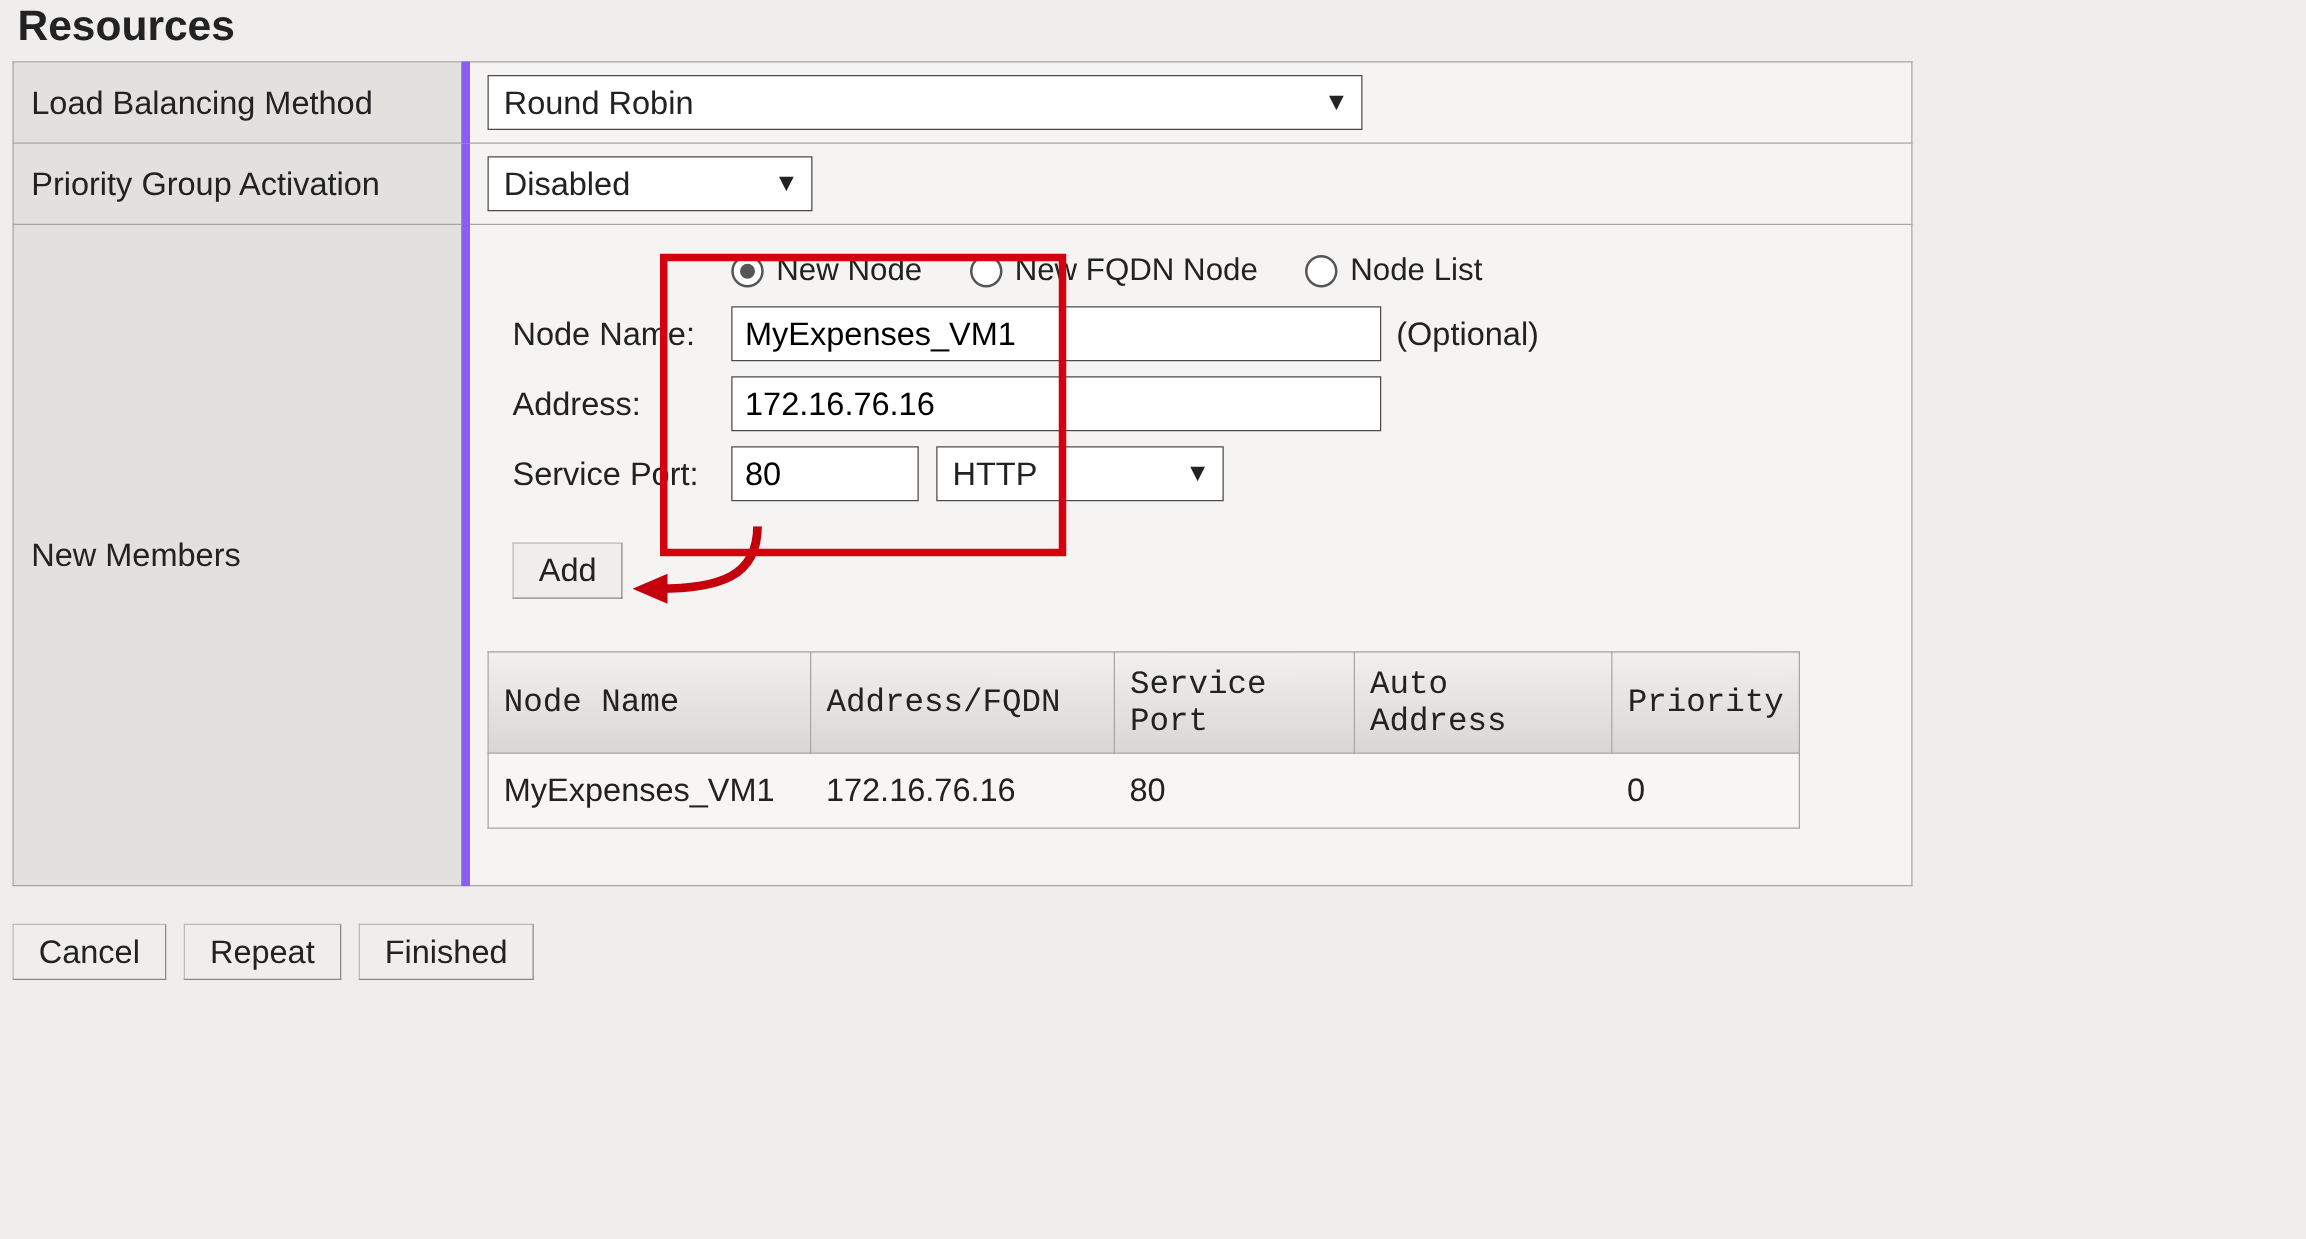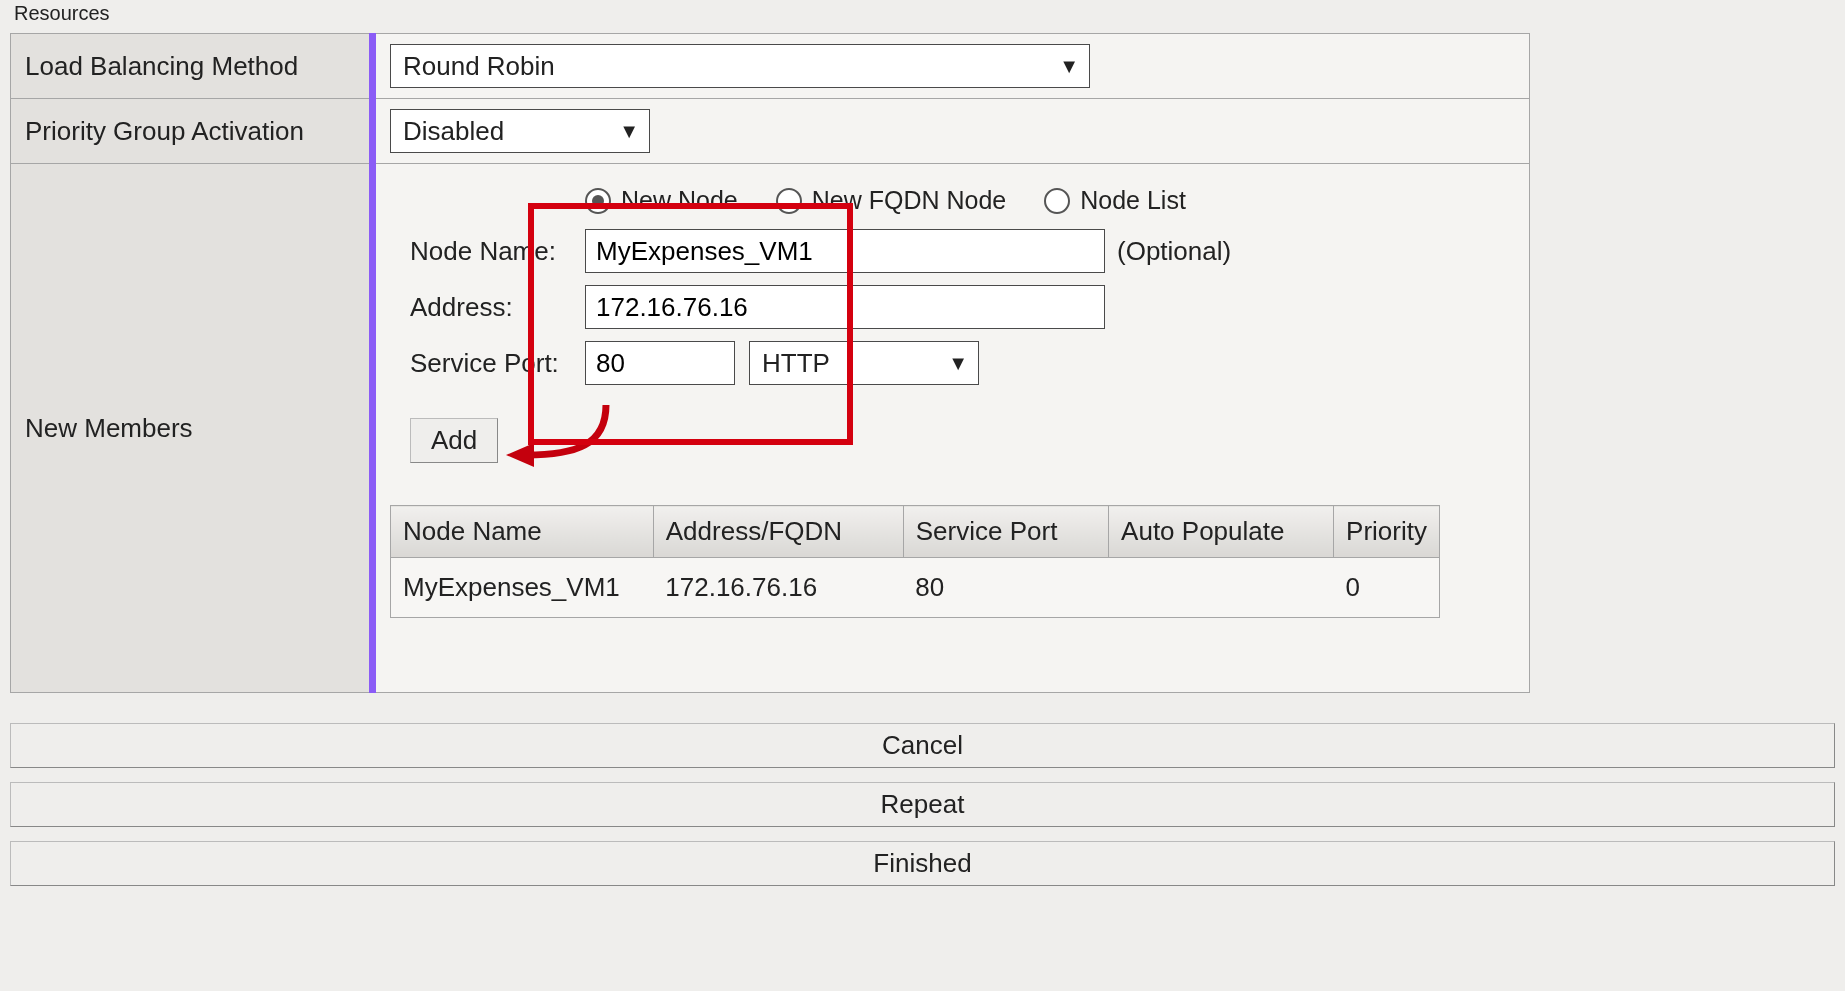--- a/index.html
+++ b/index.html
@@ -9,22 +9,22 @@
     height: 991px;
     background: #efeeec;
     font-family: Arial, Helvetica, sans-serif;
     font-size: 25px;
     color: #222;
   }
   .page {
     padding: 2px 10px 20px 10px;
   }
   .section-title {
-    font-weight: normal;
-    font-size: 20px;
+    font-weight: bold;
+    font-size: 34px;
     margin: 0 0 8px 4px;
   }
   .outer-table {
     width: 1520px;
     border-collapse: collapse;
     background: #efeeec;
     border: 1px solid #a6a6a6;
   }
   .outer-table > tbody > tr {
     border: 1px solid #a6a6a6;
@@ -159,35 +159,35 @@
     border-collapse: collapse;
     background: #f7f6f4;
   }
   .members-table th {
     background: linear-gradient(#f1f0ee, #d9d7d4);
     border: 1px solid #a6a6a6;
     padding: 10px 12px;
     text-align: left;
     font-weight: normal;
     font-size: 26px;
+    font-family: Liberation Mono, monospace;
   }
   .members-table td {
     padding: 14px 12px;
     font-size: 26px;
   }
 
   .table-actions {
     margin-top: 10px;
   }
 
   .footer-buttons {
     margin-top: 30px;
     display: flex;
     gap: 14px;
-    flex-direction: column;
   }
 
   
   .red-box {
     position: absolute;
     border: 6px solid #d4000f;
     pointer-events: none;
     box-sizing: border-box;
   }
 
@@ -271,21 +271,21 @@
               <polygon points="0,50 28,38 28,62" fill="#c4000d"></polygon>
             </svg>
           </div>
 
           <table class="members-table">
             <thead>
               <tr>
                 <th style="width:240px;">Node Name</th>
                 <th style="width:230px;">Address/FQDN</th>
                 <th style="width:190px;">Service Port</th>
-                <th style="width:210px;">Auto Populate</th>
+                <th style="width:210px;">Auto Address</th>
                 <th>Priority</th>
               </tr>
             </thead>
             <tbody>
               <tr>
                 <td>MyExpenses_VM1</td>
                 <td>172.16.76.16</td>
                 <td>80</td>
                 <td></td>
                 <td>0</td>

